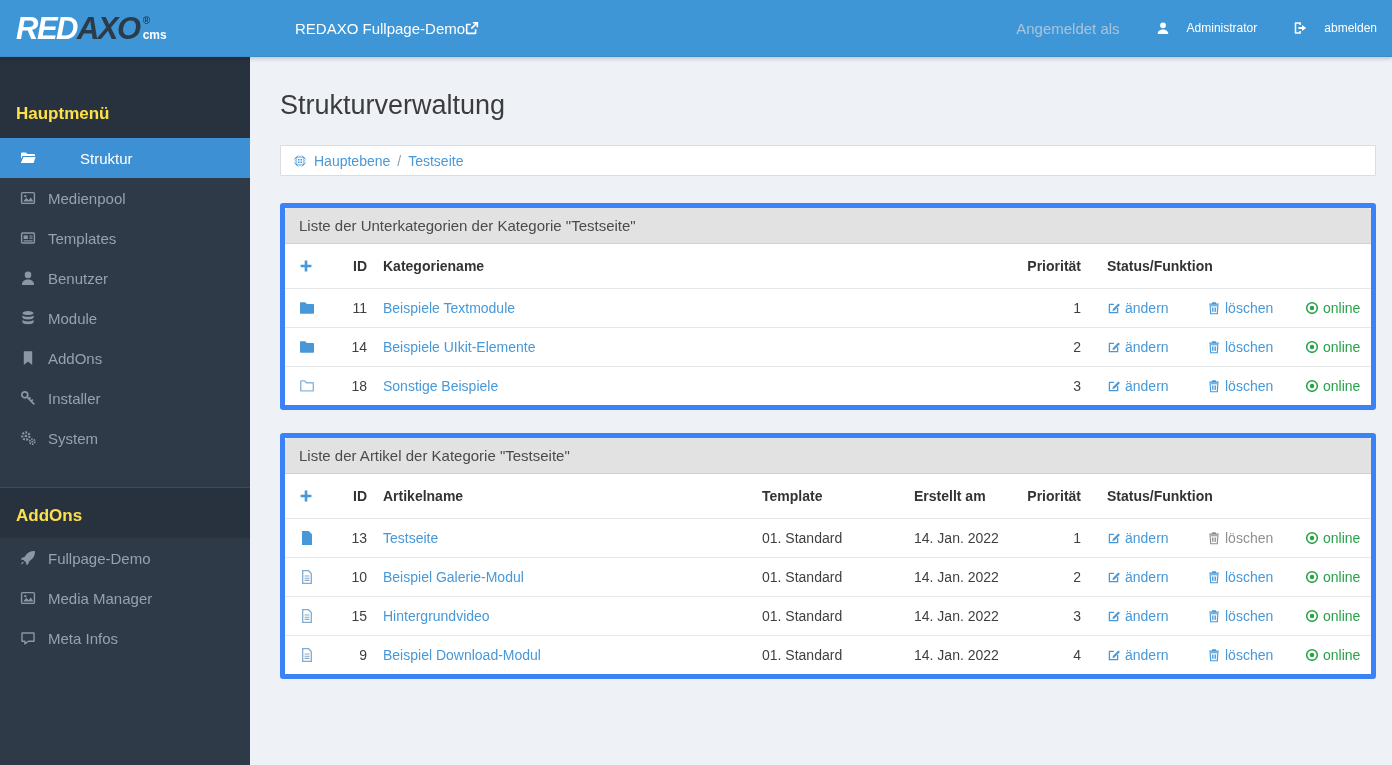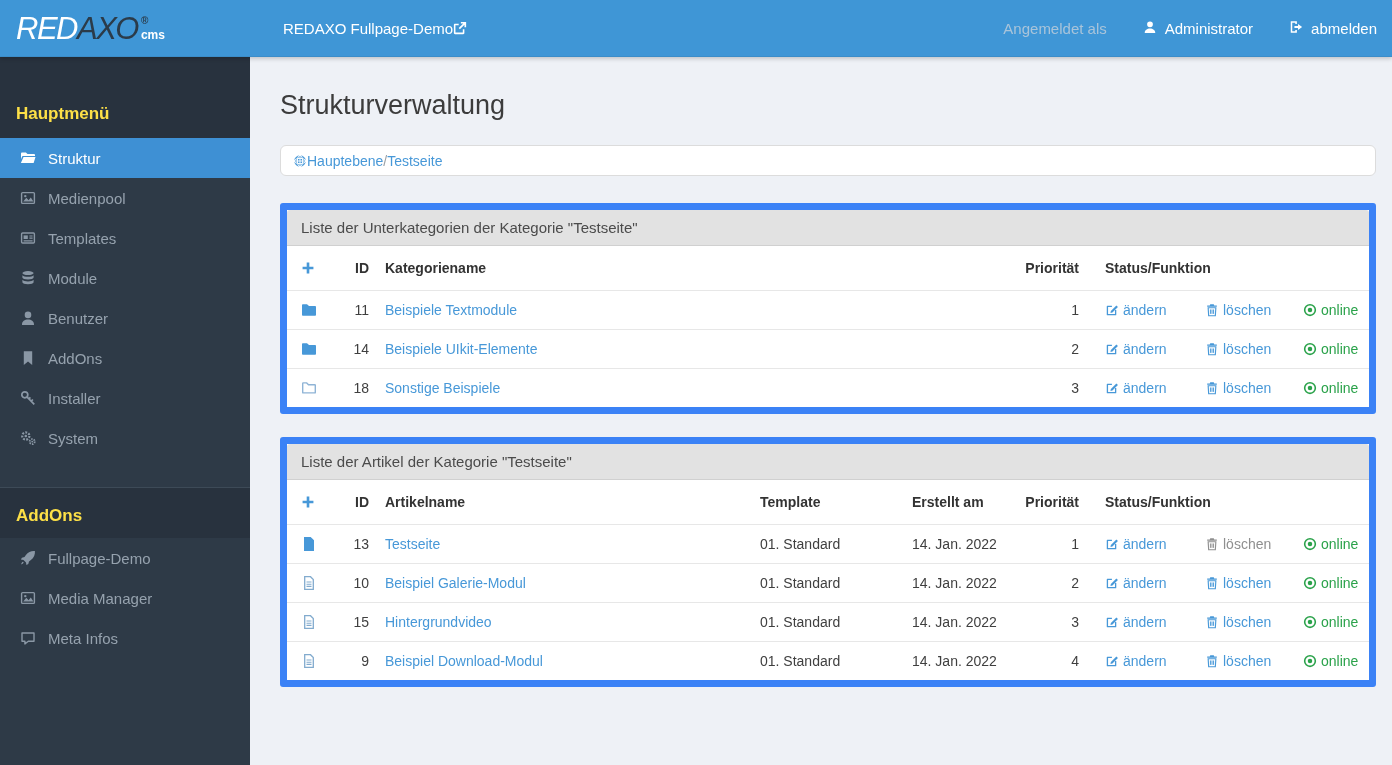--- a/index.html
+++ b/index.html
@@ -3,57 +3,57 @@
 <meta charset="utf-8">
 <style>
   * { margin:0; padding:0; box-sizing:border-box; }
   html,body { width:1392px; height:765px; overflow:hidden; }
   body { font-family:"Liberation Sans", sans-serif; background:#eef1f6; color:#3f3f3f; }
 
   
   .topbar { position:relative; z-index:10; display:flex; align-items:center; height:57px;
             background:#3f96d6; box-shadow:0 2px 4px rgba(0,0,0,.18); border-bottom:1px solid rgba(0,0,0,.06); }
   .brand { width:250px; padding-left:16px; display:flex; align-items:center; flex:0 0 250px; cursor:pointer; }
-  .logo-main { font-size:31px; font-weight:400; letter-spacing:-1.5px; line-height:1; font-style:italic; }
+  .logo-main { font-size:31px; font-weight:700; letter-spacing:-1.5px; line-height:1; font-style:italic; }
   .logo-red { color:#ffffff; }
   .logo-axo { color:#2b3b49; }
   .logo-meta { display:flex; flex-direction:column; align-items:flex-start; margin-left:3px; line-height:1; }
   .logo-reg { font-size:10px; color:#2b3b49; font-weight:700; }
   .logo-cms { font-size:12px; color:#ffffff; font-weight:700; margin-top:3px; letter-spacing:0; }
-  .site-link { display:flex; align-items:center; margin-left:33px; color:#ffffff;
+  .site-link { display:flex; align-items:center; margin-left:45px; color:#ffffff;
                font-size:15px; text-decoration:none; cursor:pointer;text-align:right; }
   .topbar-right { margin-left:auto; display:flex; align-items:center; gap:36px; padding-right:15px; }
   .logged-as { color:#a9c4da; font-size:15px; }
-  .top-nav-item { display:flex; align-items:flex-start; gap:8px; color:#ffffff; font-size:15px;
+  .top-nav-item { display:flex; align-items:flex-start; gap:17px; color:#ffffff; font-size:12px;
                   text-decoration:none; cursor:pointer; }
 
   
   .shell { display:flex; height:708px; }
   .sidebar { width:250px; flex:0 0 250px; background:#2e3a47; height:100%; }
   .content { flex:1; padding:33px 16px 0 30px; overflow:hidden; }
 
   
   .section-head { background:#28323e; padding:0 16px 14px; height:81px; display:flex; align-items:flex-end; }
   .section-head.second { height:51px; padding-bottom:12px; border-top:1px solid #3d4a57; margin-top:29px; }
   .section-title { color:#fde047; font-size:17px; font-weight:700; }
   .menu-item { height:40px; display:flex; align-items:center; padding:0 16px 0 20px; cursor:pointer; }
   .menu-item .ic { color:#8a97a5; flex:0 0 16px; }
   .menu-item .mi-label { margin-left:12px; font-size:15px; color:#96a2ae; }
-  .menu-item.active { background:#3e90d4; }
+  .menu-item.active { background:#3e90d4;gap:32px; }
   .menu-item.active .ic, .menu-item.active .mi-label { color:#ffffff; }
 
   
   h1.page-title { font-size:27px; font-weight:400; color:#3c3c3c; }
   .breadcrumb { margin-top:24px; height:31px; background:#ffffff; border:1px solid #dcdcdc;
-                border-radius:6px; display:flex; align-items:center; padding:0 12px; font-size:14px; }
+                border-radius:1px; display:flex; align-items:center; padding:0 12px; font-size:14px; gap:7px; }
   .breadcrumb .ic { color:#4798d8; }
   .crumb-link { color:#4798d8; text-decoration:none; cursor:pointer; }
   .crumb-sep { color:#9aa0a6; }
 
-  .panel { background:#ffffff; border:7px solid #3b82f6; border-radius:3px; }
+  .panel { background:#ffffff; border:5px solid #3b82f6; border-radius:3px; }
   .panel.first { margin-top:27px; }
   .panel.second { margin-top:23px; }
   .panel-head { background:#e2e2e2; border-bottom:1px solid #d0d0d0; height:36px; display:flex;
                 align-items:center; padding:0 14px; font-size:15px; color:#4b4b4b;
                 border-radius:3px 3px 0 0; }
 
   .t-head, .t-row { display:grid; align-items:center; padding-left:14px; padding-right:16px; }
   .cat-grid { grid-template-columns:36px 32px 1fr 67px 274px; }
   .art-grid { grid-template-columns:36px 32px 1fr 152px 100px 67px 274px; }
   .t-head { height:44px; font-weight:700; font-size:14px; color:#333333; }
@@ -225,29 +225,29 @@
       <span class="mi-label">Medienpool</span>
     </div>
     <div class="menu-item">
       <svg class="ic">
           <use href="#i-news"></use>
         </svg>
       <span class="mi-label">Templates</span>
     </div>
     <div class="menu-item">
       <svg class="ic">
+          <use href="#i-user"></use>
+        </svg>
+      <span class="mi-label">Benutzer</span>
+    </div>
+    <div class="menu-item">
+      <svg class="ic">
           <use href="#i-db"></use>
         </svg>
       <span class="mi-label">Module</span>
-    </div>
-    <div class="menu-item">
-      <svg class="ic">
-          <use href="#i-user"></use>
-        </svg>
-      <span class="mi-label">Benutzer</span>
     </div>
     <div class="menu-item">
       <svg class="ic">
           <use href="#i-bookmark"></use>
         </svg>
       <span class="mi-label">AddOns</span>
     </div>
     <div class="menu-item">
       <svg class="ic">
           <use href="#i-key"></use>

